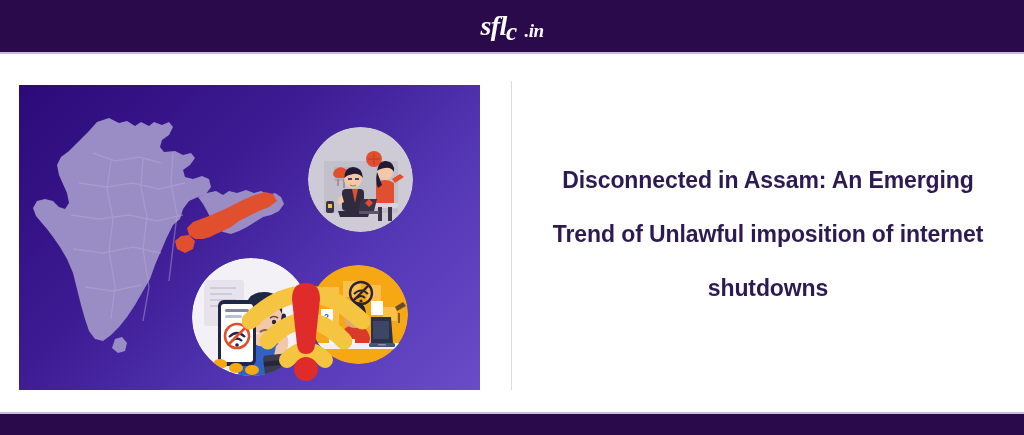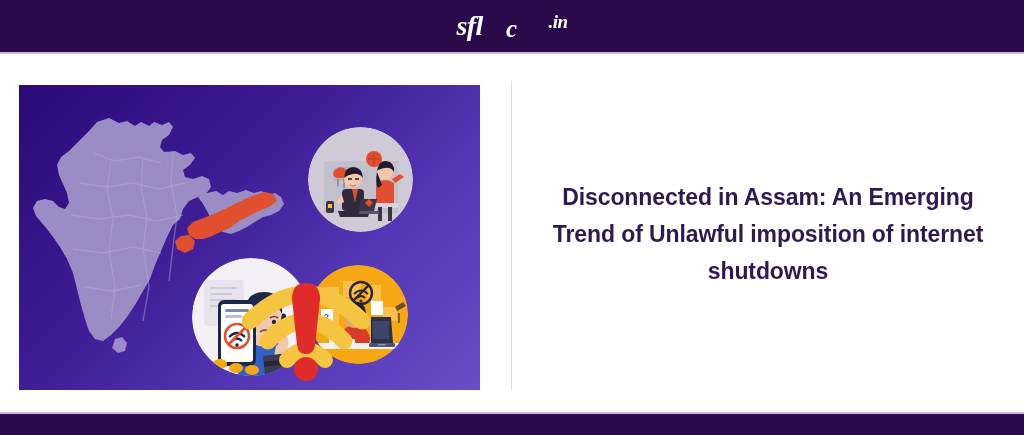--- a/index.html
+++ b/index.html
@@ -35,23 +35,22 @@
 
   .logo {
     color: #ffffff;
     font-family: "Liberation Serif", serif;
     font-style: italic;
     font-weight: bold;
     font-size: 27px;
     letter-spacing: -0.5px;
     line-height: 1;
     display: inline-flex;
-    align-items: flex-start;
+    align-items: flex-end;
     user-select: none;
-    gap: 24px;
   }
   .logo .logo-sfl { font-size: 28px; }
   .logo .logo-c {
     font-size: 25px;
     position: relative;
     top: 4px;
     margin-left: -1px;
   }
   .logo .logo-tld {
     font-size: 19px;
@@ -135,21 +134,21 @@
     height: 356px;
     display: flex;
     align-items: center;
     justify-content: center;
   }
 
   .article-title {
     font-family: "Liberation Sans", sans-serif;
     font-weight: bold;
     font-size: 23px;
-    line-height: 37px;
+    line-height: 54px;
     color: #2e1a52;
     text-align: center;
     letter-spacing: -0.1px;
     max-width: 440px;
   }
 
   
   .site-footer {
     position: absolute;
     left: 0;

